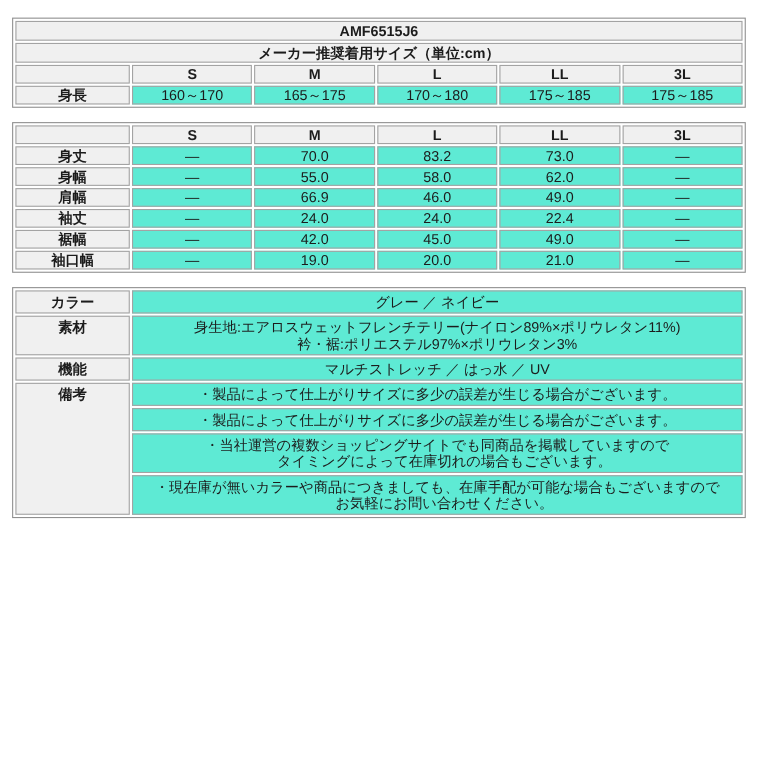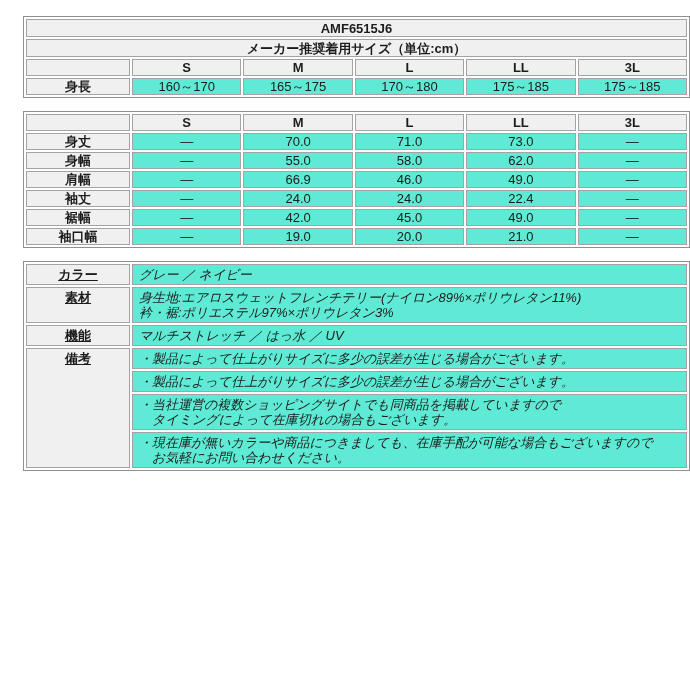--- a/index.html
+++ b/index.html
@@ -2,21 +2,21 @@
 <html><head>
 <meta charset="utf-8">
 <style>
   html, body { margin: 0; padding: 0; background: #ffffff; }
   body {
     width: 690px; height: 690px; overflow: hidden;
     font-family: "Liberation Sans", "DejaVu Sans", sans-serif;
     color: #1c1c1c;
     -webkit-font-smoothing: antialiased;
   }
-  .sheet { padding: 16px 23px; }
+  .sheet { padding: 16px 11px; }
 
   table.spec {
     width: 667px;
     table-layout: fixed;
     border-collapse: separate;
     border-spacing: 2px;
     border: 1px solid #8f8f8f;
     background: #ffffff;
     margin-bottom: 13px;
     font-size: 13px;
@@ -35,29 +35,27 @@
   }
   table.spec td {
     background: #5eead4;
     font-weight: normal;
     text-align: center;
   }
   .title-cell { height: 16px; }
 
   
   table.details td {
-    text-align: left;
+    text-align: center;
     padding: 2px 6px;
     white-space: normal;
-    font-style: italic;
   }
   table.details th {
     vertical-align: top;
     padding-top: 2px;
-    text-decoration: underline;
   }
   .note-cont { padding-left: 13px; }
 </style>
 </head>
 <body>
 
 <div class="sheet">
 
   <table class="spec">
     <colgroup>
@@ -109,21 +107,21 @@
       <th>S</th>
       <th>M</th>
       <th>L</th>
       <th>LL</th>
       <th>3L</th>
     </tr>
     <tr>
       <th>身丈</th>
       <td>—</td>
       <td>70.0</td>
-      <td>71.0</td>
+      <td>83.2</td>
       <td>73.0</td>
       <td>—</td>
     </tr>
     <tr>
       <th>身幅</th>
       <td>—</td>
       <td>55.0</td>
       <td>58.0</td>
       <td>62.0</td>
       <td>—</td>

